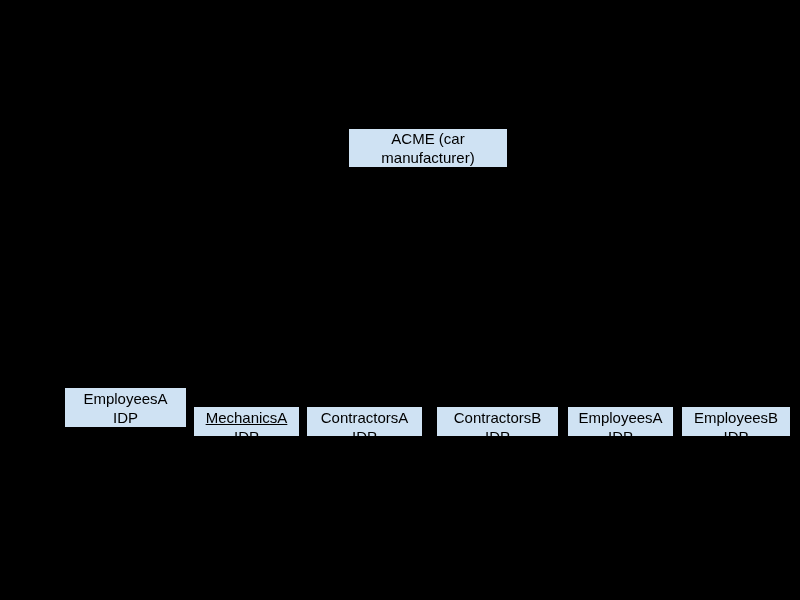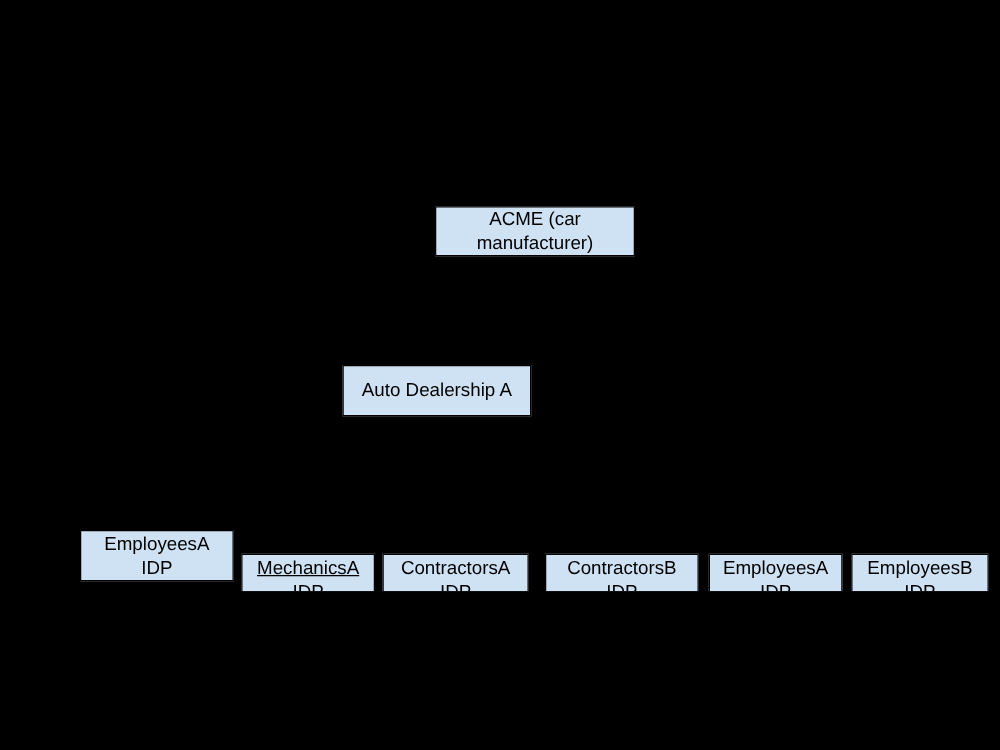--- a/index.html
+++ b/index.html
@@ -7,21 +7,20 @@
     padding: 0;
     background: #000000;
   }
   .canvas {
     position: relative;
     width: 800px;
     height: 436px;
     background: #000000;
     overflow: hidden;
     font-family: "Liberation Sans", sans-serif;
-    margin-top: 37px;
   }
   .node {
     position: absolute;
     box-sizing: border-box;
     background: #cfe2f3;
     border: 1px solid #000000;
     color: #000000;
     font-size: 15px;
     line-height: 19px;
     display: flex;
@@ -42,21 +41,20 @@
   .n-eb   { left: 681px; top: 406px; width: 110px; height: 41px; }
 </style>
 </head>
 <body>
 
 <div class="canvas">
 
   <div class="node n-acme">ACME (car
 manufacturer)</div>
 
-  <div class="node n-da">Auto Dealership A</div>
 
 
   <div class="node n-ea">EmployeesA
 IDP</div>
 
   <div class="node n-ma">MechanicsA
 IDP</div>
 
   <div class="node n-ca">ContractorsA
 IDP</div>

